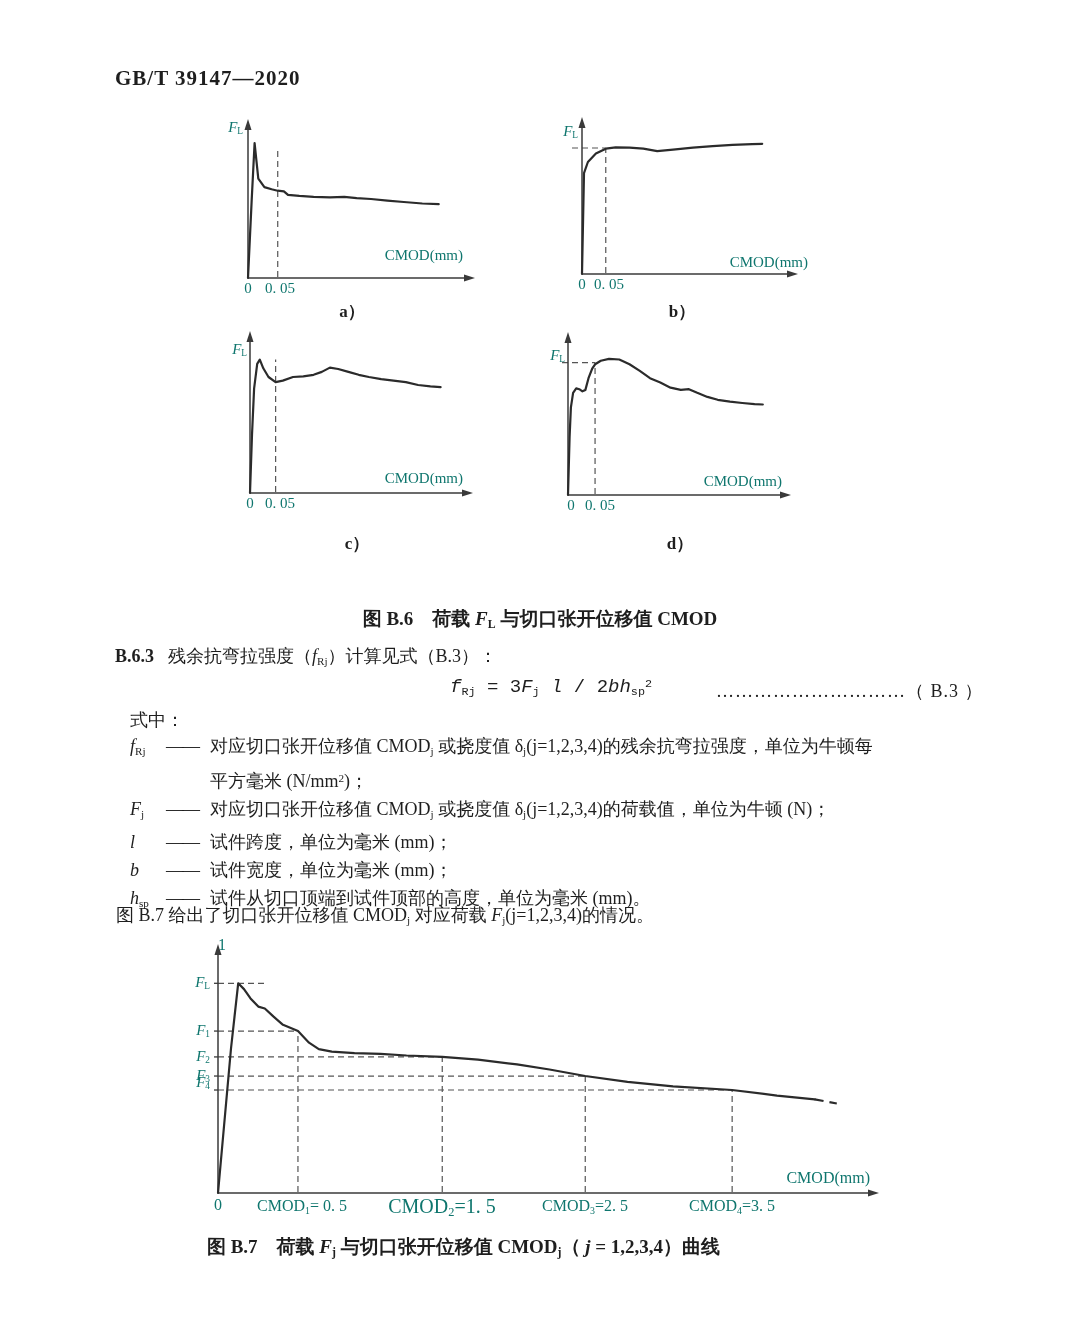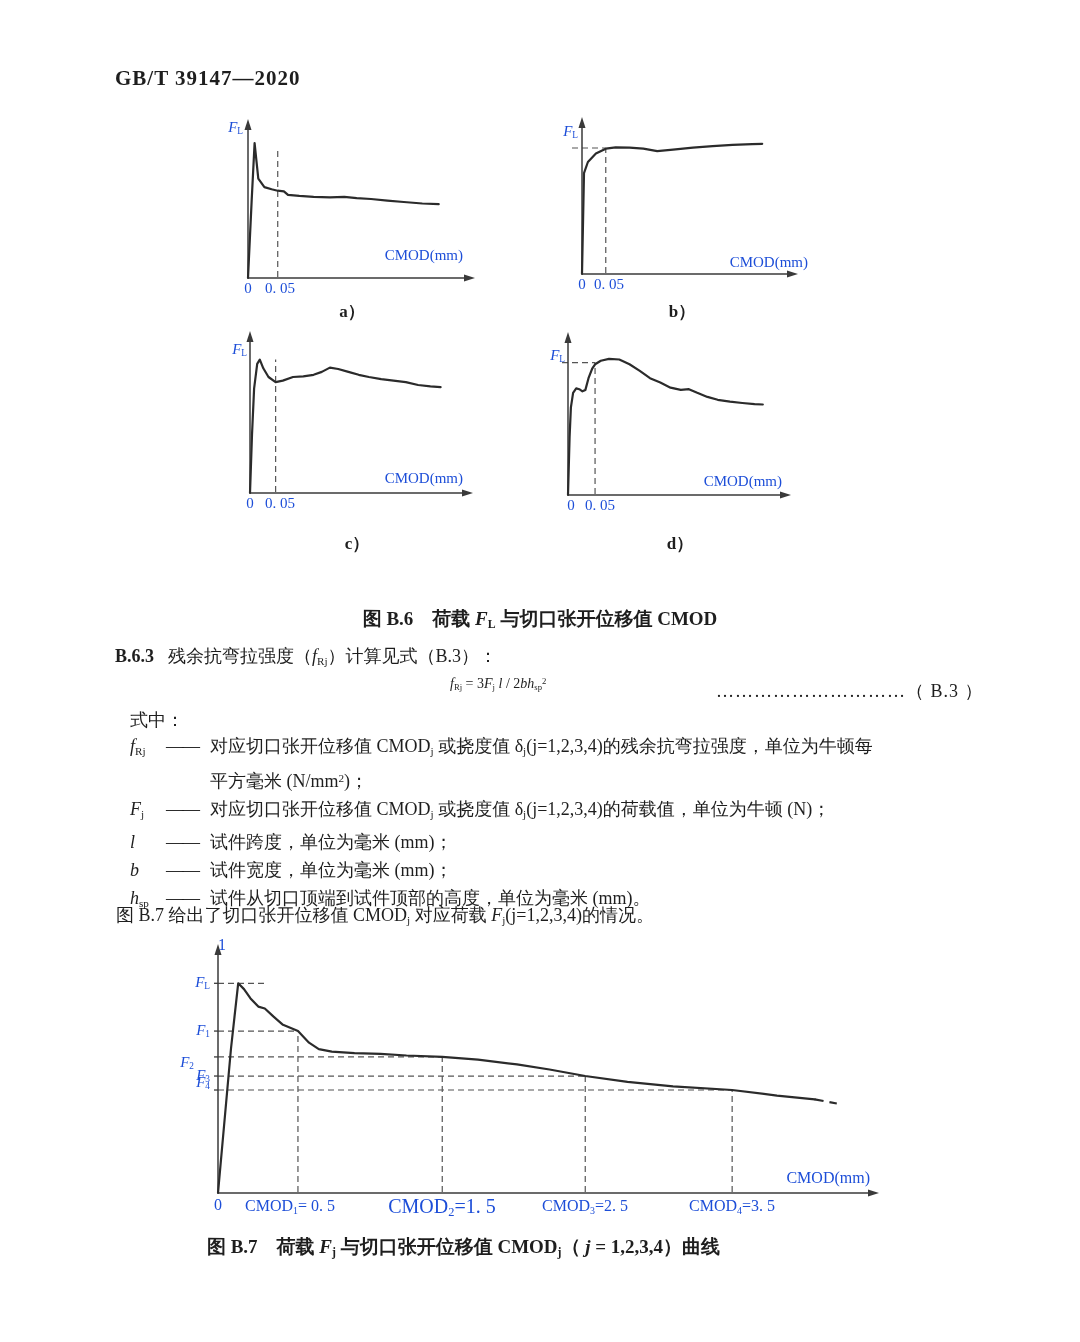--- a/index.html
+++ b/index.html
@@ -6,36 +6,36 @@
   body{
     width:1080px;height:1342px;position:relative;background:#ffffff;
     font-family:"Liberation Serif","DejaVu Serif",serif;color:#1e1e1e;
     overflow:hidden;
   }
   .abs{position:absolute;}
   .header{font-size:21px;font-weight:bold;letter-spacing:1px;}
   .fig-caption{font-size:19px;font-weight:bold;text-align:center;}
   .para{font-size:18px;}
   .sec-num{font-weight:bold;margin-right:14px;}
-  .formula{font-size:14px;}
+  .formula{font-size:19px;font-family:Liberation Mono, monospace;}
   .leader{font-size:18px;letter-spacing:1px;}
   .sub-letter{font-size:17px;font-weight:bold;transform:translateX(-50%);}
   .def-row{display:flex;line-height:27px;margin-bottom:1px;font-size:18px;}
   .def-term{min-width:32px;}
   .def-dash{margin:0 12px 0 4px;letter-spacing:-2px;}
   .def-desc{flex:1;}
   .where{font-size:18px;}
   .intro{font-size:18px;}
   sub{font-size:0.62em;vertical-align:-0.25em;}
   sup{font-size:0.62em;vertical-align:0.45em;}
   i{font-style:italic;}
   .chart{position:absolute;}
   .chart svg{position:absolute;left:0;top:0;overflow:visible;}
   .chart-label{
-    position:absolute;white-space:nowrap;color:#1d4ed8;line-height:1;
+    position:absolute;white-space:nowrap;color:#0f766e;line-height:1;
     font-family:"Liberation Serif","DejaVu Serif",serif;
   }
 </style>
 </head>
 <body>
 
 <div class="abs header" style="left:115px;top:66px">GB/T 39147—2020</div>
 
 <div class="chart" style="left: 185px; top: 118px; width: 335px; height: 180px;">
     <svg viewBox="0 0 335 180" width="335" height="180">
@@ -161,24 +161,24 @@
       <line x1="48" y1="258" x2="48" y2="19" stroke="#3a3a3a" stroke-width="1.5"></line>
       <polygon points="48,9 44.5,20 51.5,20" fill="#3a3a3a"></polygon>
       <line x1="48" y1="258" x2="699" y2="258" stroke="#3a3a3a" stroke-width="1.5"></line>
       <polygon points="709,258 698,254.5 698,261.5" fill="#3a3a3a"></polygon>
       <polyline points="48.0,258.0 61.0,113.5 68.2,48.3 74.0,54.1 80.5,63.4 88.3,71.6 94.8,73.5 103.3,81.4 113.0,89.8 128.0,96.1 139.0,107.7 148.8,114.2 161.8,116.6 184.5,118.2 210.5,118.9 236.5,120.5 272.3,121.9 308.0,124.7 347.0,129.4 379.5,134.5 415.2,141.0 457.5,146.9 503.0,151.3 562.1,155.0 607.0,160.6 644.7,164.3" fill="none" stroke="#2b2b2b" stroke-width="2.2" stroke-linejoin="round" stroke-linecap="round"></polyline>
       <polyline points="644.7,164.3 666.8,168.5" fill="none" stroke="#2b2b2b" stroke-width="2.2" stroke-dasharray="9 6"></polyline>
     </svg>
     <span class="chart-label" style="left: 52px; top: 10px; font-size: 16px; transform: translate(-50%, -50%);">1</span>
     <span class="chart-label" style="left: 40px; top: 48px; font-size: 15px; transform: translate(-100%, -50%);"><i>F</i><sub>L</sub></span>
     <span class="chart-label" style="left: 40px; top: 96px; font-size: 15px; transform: translate(-100%, -50%);"><i>F</i><sub>1</sub></span>
-    <span class="chart-label" style="left: 24px; top: 122px; font-size: 15px; transform: translate(-100%, -50%); margin-top: 6px;"><i>F</i><sub>2</sub></span>
+    <span class="chart-label" style="left: 40px; top: 122px; font-size: 15px; transform: translate(-100%, -50%);"><i>F</i><sub>2</sub></span>
     <span class="chart-label" style="left: 40px; top: 141px; font-size: 15px; transform: translate(-100%, -50%);"><i>F</i><sub>3</sub></span>
     <span class="chart-label" style="left: 40px; top: 148px; font-size: 15px; transform: translate(-100%, -50%);"><i>F</i><sub>4</sub></span>
     <span class="chart-label" style="left: 48px; top: 270px; font-size: 16px; transform: translate(-50%, -50%);">0</span>
-    <span class="chart-label" style="left: 120px; top: 272px; font-size: 16px; transform: translate(-50%, -50%);">CMOD<sub>1</sub>= 0. 5</span>
+    <span class="chart-label" style="left: 132px; top: 272px; font-size: 16px; transform: translate(-50%, -50%);">CMOD<sub>1</sub>= 0. 5</span>
     <span class="chart-label" style="left: 272px; top: 272px; font-size: 20px; transform: translate(-50%, -50%);">CMOD<sub>2</sub>=1. 5</span>
     <span class="chart-label" style="left: 415px; top: 272px; font-size: 16px; transform: translate(-50%, -50%);">CMOD<sub>3</sub>=2. 5</span>
     <span class="chart-label" style="left: 562px; top: 272px; font-size: 16px; transform: translate(-50%, -50%); text-align: center;">CMOD<sub>4</sub>=3. 5</span>
     <span class="chart-label" style="left: 700px; top: 243px; font-size: 16px; transform: translate(-100%, -50%);">CMOD(mm)</span>
   </div>
 
 <div class="abs fig-caption" style="left:0;top:1234px;width:927px">图 B.7　荷载 <i>F</i><sub>j</sub> 与切口张开位移值 CMOD<sub>j</sub>（ <i>j</i> = 1,2,3,4）曲线</div>
 
 </body></html>

